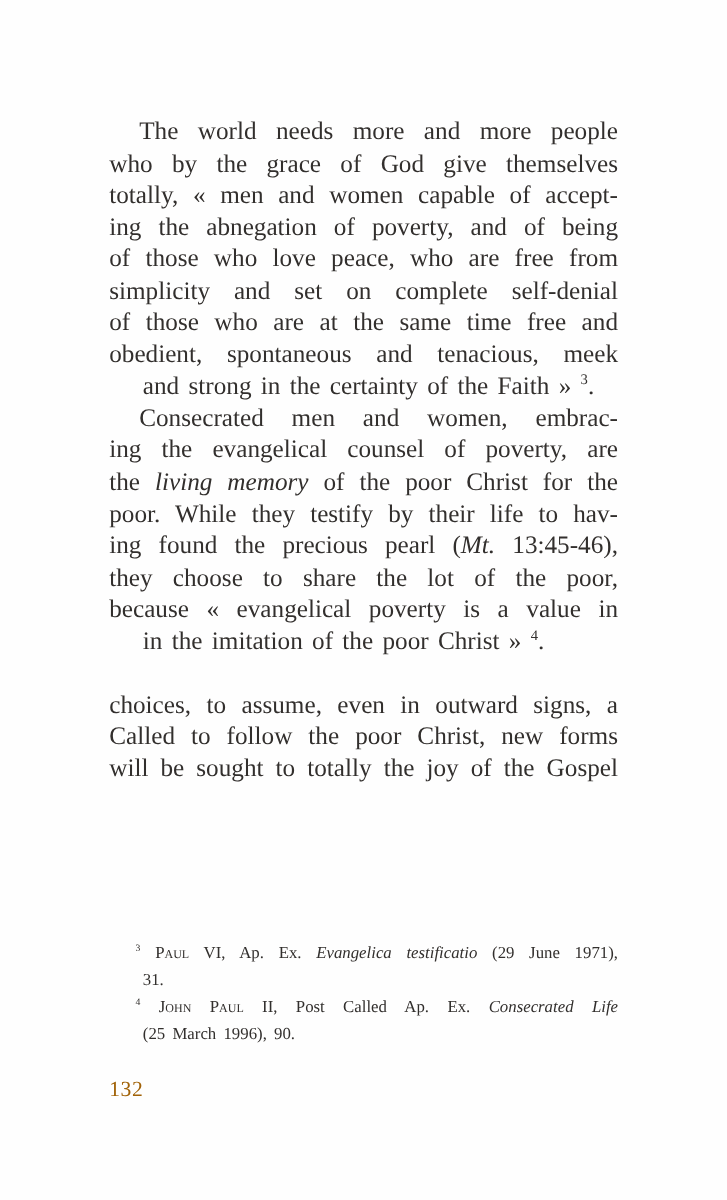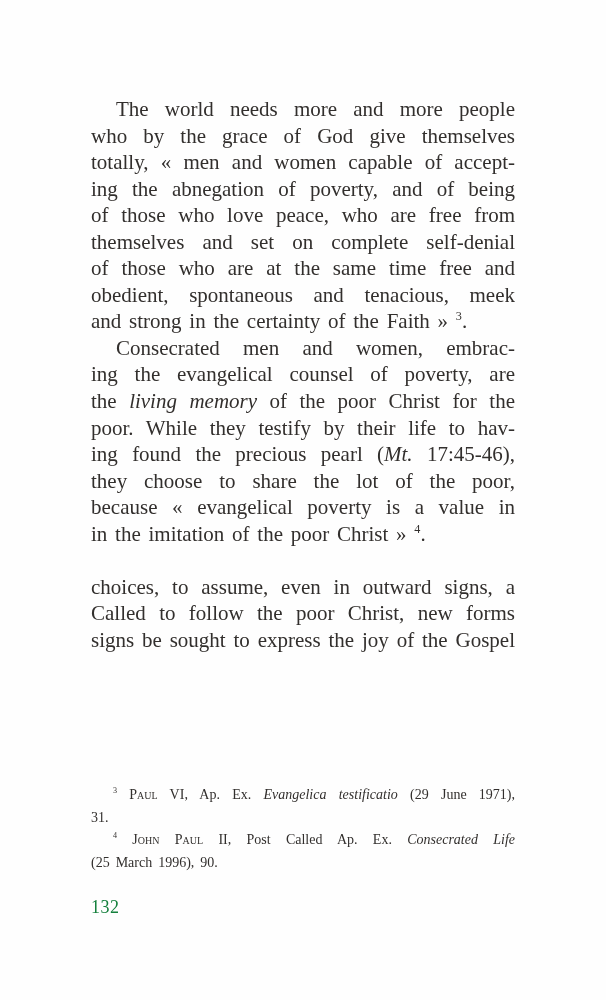--- a/index.html
+++ b/index.html
@@ -36,70 +36,71 @@
   .para.space-before { margin-top: 26.55px; }
   .line {
     text-align: justify;
     text-align-last: justify;
     -moz-text-align-last: justify;
   }
   .line.noj {
     text-align-last: left;
     -moz-text-align-last: left;
     word-spacing: 2.5px;
+    margin-left: 28px;
   }
   .line.indent { text-indent: 25px; }
   .footnotes .line.indent { text-indent: 22px; }
   .i  { font-style: italic; }
   .b  { font-weight: bold; }
   .sc { font-variant: small-caps; }
   .sup {
     vertical-align: super;
     font-size: 0.58em;
     line-height: 0;
   }
   .page-number {
     position: absolute;
     left: 91px;
     top: 897px;
     font-size: 18px;
     letter-spacing: 0.5px;
-    color: #15803d;
+    color: #a16207;
   }
 </style>
 </head>
 <body>
 
 <div class="page">
   <div class="text-block" id="body-text">
       <div class="para">
         <div class="line indent"><span>The world needs more and more people</span></div>
         <div class="line"><span>who by the grace of God give themselves</span></div>
         <div class="line"><span>totally, « men and women capable of accept-</span></div>
         <div class="line"><span>ing the abnegation of poverty, and of being</span></div>
         <div class="line"><span>of those who love peace, who are free from</span></div>
-        <div class="line"><span>themselves and set on complete self-denial</span></div>
+        <div class="line"><span>simplicity and set on complete self-denial</span></div>
         <div class="line"><span>of those who are at the same time free and</span></div>
         <div class="line"><span>obedient, spontaneous and tenacious, meek</span></div>
         <div class="line noj"><span>and strong in the certainty of the Faith » </span><span class="sup">3</span><span>.</span></div>
       </div>
       <div class="para">
         <div class="line indent"><span>Consecrated men and women, embrac-</span></div>
         <div class="line"><span>ing the evangelical counsel of poverty, are</span></div>
         <div class="line"><span>the </span><span class="i">living memory</span><span> of the poor Christ for the</span></div>
         <div class="line"><span>poor. While they testify by their life to hav-</span></div>
-        <div class="line"><span>ing found the precious pearl (</span><span class="i">Mt.</span><span> 17:45-46),</span></div>
+        <div class="line"><span>ing found the precious pearl (</span><span class="i">Mt.</span><span> 13:45-46),</span></div>
         <div class="line"><span>they choose to share the lot of the poor,</span></div>
         <div class="line"><span>because « evangelical poverty is a value in</span></div>
         <div class="line noj"><span>in the imitation of the poor Christ » </span><span class="sup">4</span><span>.</span></div>
       </div>
       <div class="para space-before">
         <div class="line"><span>choices, to assume, even in outward signs, a</span></div>
         <div class="line"><span>Called to follow the poor Christ, new forms</span></div>
-        <div class="line"><span>signs be sought to express the joy of the Gospel</span></div>
+        <div class="line"><span>will be sought to totally the joy of the Gospel</span></div>
       </div>
     </div>
   <div class="footnotes" id="footnotes">
       <div class="para">
         <div class="line indent"><span class="sup">3</span><span> </span><span class="sc">Paul VI</span><span>, Ap. Ex. </span><span class="i">Evangelica testificatio</span><span> (29 June 1971),</span></div>
         <div class="line noj"><span>31.</span></div>
       </div>
       <div class="para">
         <div class="line indent"><span class="sup">4</span><span> </span><span class="sc">John Paul II</span><span>, Post Called Ap. Ex. </span><span class="i">Consecrated Life</span></div>
         <div class="line noj"><span>(25 March 1996), 90.</span></div>

